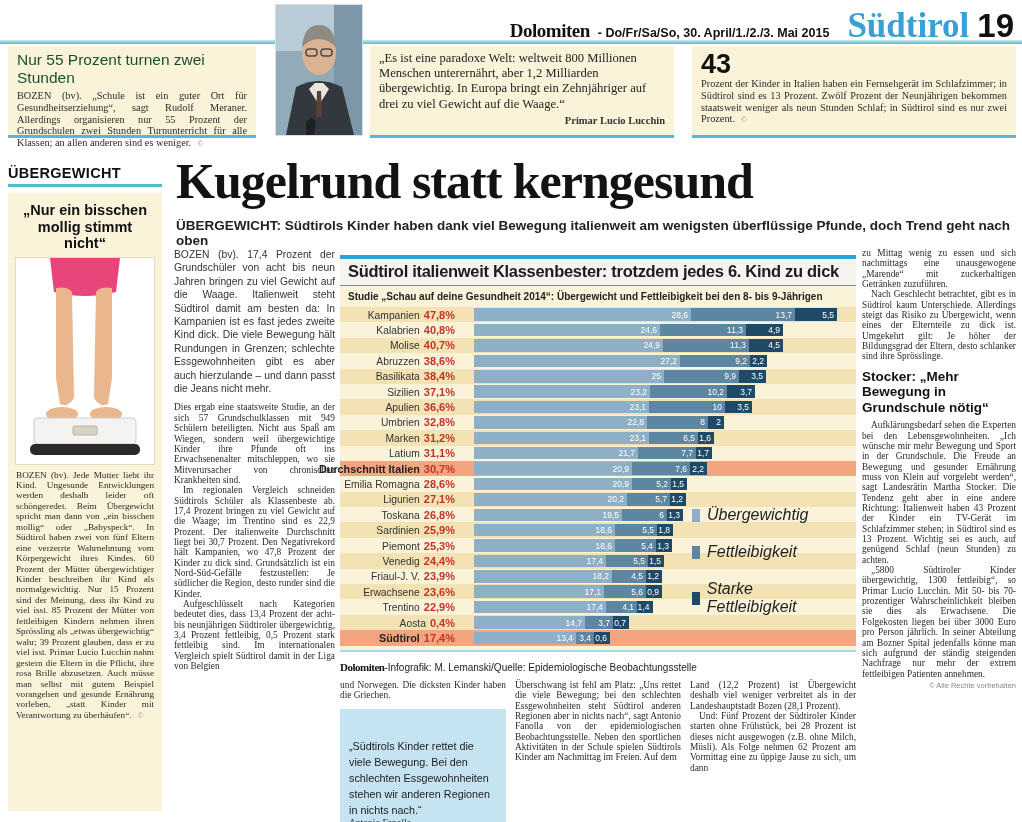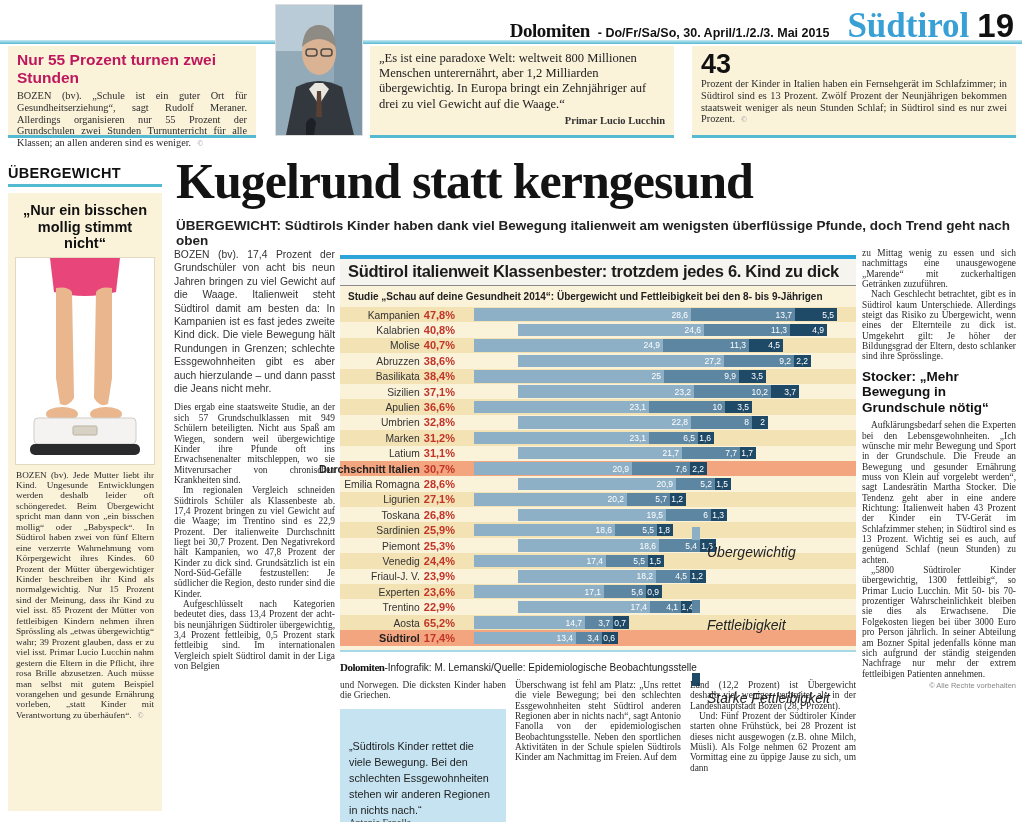--- a/index.html
+++ b/index.html
@@ -12,21 +12,21 @@
   .jtext{text-align:justify;hyphens:auto;}
   
   .masthead{top:6px;right:8px;display:flex;align-items:baseline;gap:8px;}
   .brand{font-family:"Liberation Serif",serif;font-weight:bold;font-size:19px;letter-spacing:-.5px;color:#111;}
   .dateline{font-family:"Liberation Sans",sans-serif;font-weight:bold;font-size:12.5px;color:#111;}
   .section-name{font-family:"Liberation Serif",serif;font-weight:bold;font-size:35px;color:var(--masthead-blue);margin-left:10px;}
   .page-num{font-family:"Liberation Sans",sans-serif;font-weight:bold;font-size:33px;color:#111;}
   .toprule{top:40px;left:0;width:1022px;height:4px;background:linear-gradient(#c9e9f4,var(--accent-cyan));}
   
   .tbox{top:46px;height:92px;background:var(--beige);border-bottom:3px solid var(--accent-cyan);box-sizing:border-box;padding:5px 9px;}
-  .tbox-title{font-family:"Liberation Sans",sans-serif;font-weight:bold;font-size:15.5px;color:#be185d;margin:0 0 3px;}
+  .tbox-title{font-family:"Liberation Sans",sans-serif;font-weight:normal;font-size:15.5px;color:#14532d;margin:0 0 3px;}
   .tbox-body{font-size:10.3px;line-height:11.8px;}
   .endmark{color:#999;font-size:8px;margin-left:6px;}
   .portrait{top:5px;left:276px;width:86px;height:130px;z-index:3;box-shadow:0 0 0 1px #ddd;}
   .qbox{left:370px;width:304px;}
   .qtext{font-size:12.6px;line-height:15.2px;color:#222;}
   .qattr{text-align:right;font-size:10.5px;font-weight:bold;color:#333;margin-top:3px;}
   .statnum{font-family:"Liberation Sans",sans-serif;font-weight:bold;font-size:27px;line-height:27px;color:#111;}
   
   .headline{left:176px;top:156px;width:846px;font-family:"Liberation Serif",serif;font-weight:bold;
             font-size:50px;letter-spacing:-1px;color:#131313;line-height:1;}
@@ -45,36 +45,36 @@
   .para.ind{text-indent:9px;}
   
   .chart{left:340px;top:255px;width:516px;box-sizing:border-box;background:var(--beige);
          border-top:4px solid var(--chart-blue);border-bottom:2px solid #a5d9e8;}
   .chart-titlebar{background:#f6f4ee;border-bottom:1px solid #8a8a8a;padding:3px 8px 4px;}
   .chart-title{font-family:"Liberation Sans",sans-serif;font-weight:bold;font-size:16.5px;letter-spacing:-.3px;color:#1c1c1c;}
   .chart-sub{font-family:"Liberation Sans",sans-serif;font-weight:bold;font-size:10px;color:#222;padding:5px 8px 4px;}
   .rows{position:relative;padding:1px 0 4px;}
   .crow{display:flex;align-items:center;height:15.4px;padding-left:8px;}
   .crow.dark{background:var(--band-dark);}
-  .crow.light{background:transparent;gap:44px;}
+  .crow.light{background:transparent;}
   .crow.highlight{background:var(--salmon);}
   .clabel{width:126px;display:flex;justify-content:flex-end;align-items:baseline;box-sizing:border-box;padding-right:19px;}
   .cname{font-family:"Liberation Sans",sans-serif;font-size:10.3px;color:#333;margin-right:4px;white-space:nowrap;}
   .cpct{font-family:"Liberation Sans",sans-serif;font-weight:bold;font-size:11px;color:var(--percent-red);white-space:nowrap;}
   .clabel.bold .cname{font-weight:bold;color:#222;}
   .ctrack{display:flex;height:12.5px;}
   .seg{display:flex;justify-content:flex-end;align-items:center;box-sizing:border-box;}
   .seg span{color:#fff;font-family:"Liberation Sans",sans-serif;font-size:8.5px;padding-right:3px;white-space:nowrap;}
   .seg.s0{background:var(--seg-light);}
   .seg.s1{background:var(--seg-mid);}
   .seg.s2{background:var(--seg-dark);min-width:16px;}
   .legend{position:absolute;left:352px;top:200px;width:150px;}
   .litem{display:flex;align-items:center;margin-bottom:19px;}
   .lswatch{width:8px;height:13px;margin-right:7px;}
-  .ltext{font-family:"Liberation Sans",sans-serif;font-style:italic;font-size:14px;color:#222;margin-top:38px;}
+  .ltext{font-family:"Liberation Sans",sans-serif;font-style:italic;font-size:16px;color:#222;}
   .source{left:340px;top:661px;width:516px;font-family:"Liberation Sans",sans-serif;font-size:10px;color:#222;}
   .source .brand{font-size:11px;}
   
   .bcols{left:340px;top:680px;width:516px;display:flex;gap:9px;}
   .bcol{width:166px;}
   .pullquote{background:var(--quote-blue);padding:9px 9px 7px;margin-top:8px;}
   .pq-text{font-family:"Liberation Sans",sans-serif;font-size:10.8px;line-height:16px;color:#1c1c1c;margin-top:20px;}
   .pq-attr{text-align:left;font-size:9.5px;color:#333;}
   
   .rcol{left:862px;top:248px;width:154px;}
@@ -459,21 +459,21 @@
           <div class="seg s1" style="width: 34px;">
             <span>4,5</span>
           </div>
           <div class="seg s2" style="width: 9px;">
             <span>1,2</span>
           </div>
         </div>
       </div>
       <div class="crow dark">
         <div class="clabel">
-          <span class="cname">Experten</span>
+          <span class="cname">Erwachsene</span>
           <span class="cpct">23,6%</span>
         </div>
         <div class="ctrack">
           <div class="seg s0" style="width: 130px;">
             <span>17,1</span>
           </div>
           <div class="seg s1" style="width: 42px;">
             <span>5,6</span>
           </div>
           <div class="seg s2" style="width: 7px;">
@@ -494,21 +494,21 @@
             <span>4,1</span>
           </div>
           <div class="seg s2" style="width: 11px; justify-content: center;">
             <span>1,4</span>
           </div>
         </div>
       </div>
       <div class="crow dark">
         <div class="clabel">
           <span class="cname">Aosta</span>
-          <span class="cpct">65,2%</span>
+          <span class="cpct">0,4%</span>
         </div>
         <div class="ctrack">
           <div class="seg s0" style="width: 111px;">
             <span>14,7</span>
           </div>
           <div class="seg s1" style="width: 28px;">
             <span>3,7</span>
           </div>
           <div class="seg s2" style="width: 5px;">
             <span>0,7</span>
@@ -517,21 +517,21 @@
       </div>
       <div class="crow highlight">
         <div class="clabel bold">
           <span class="cname" style="font-size: 10.8px;">Südtirol</span>
           <span class="cpct">17,4%</span>
         </div>
         <div class="ctrack">
           <div class="seg s0" style="width: 102px;">
             <span>13,4</span>
           </div>
-          <div class="seg s1" style="width: 26px;">
+          <div class="seg s1" style="width: 18px;">
             <span>3,4</span>
           </div>
           <div class="seg s2" style="width: 5px;">
             <span>0,6</span>
           </div>
         </div>
       </div>
       <div class="legend">
         <div class="litem">
           <span class="lswatch" style="background: rgb(142, 176, 198);"></span>

